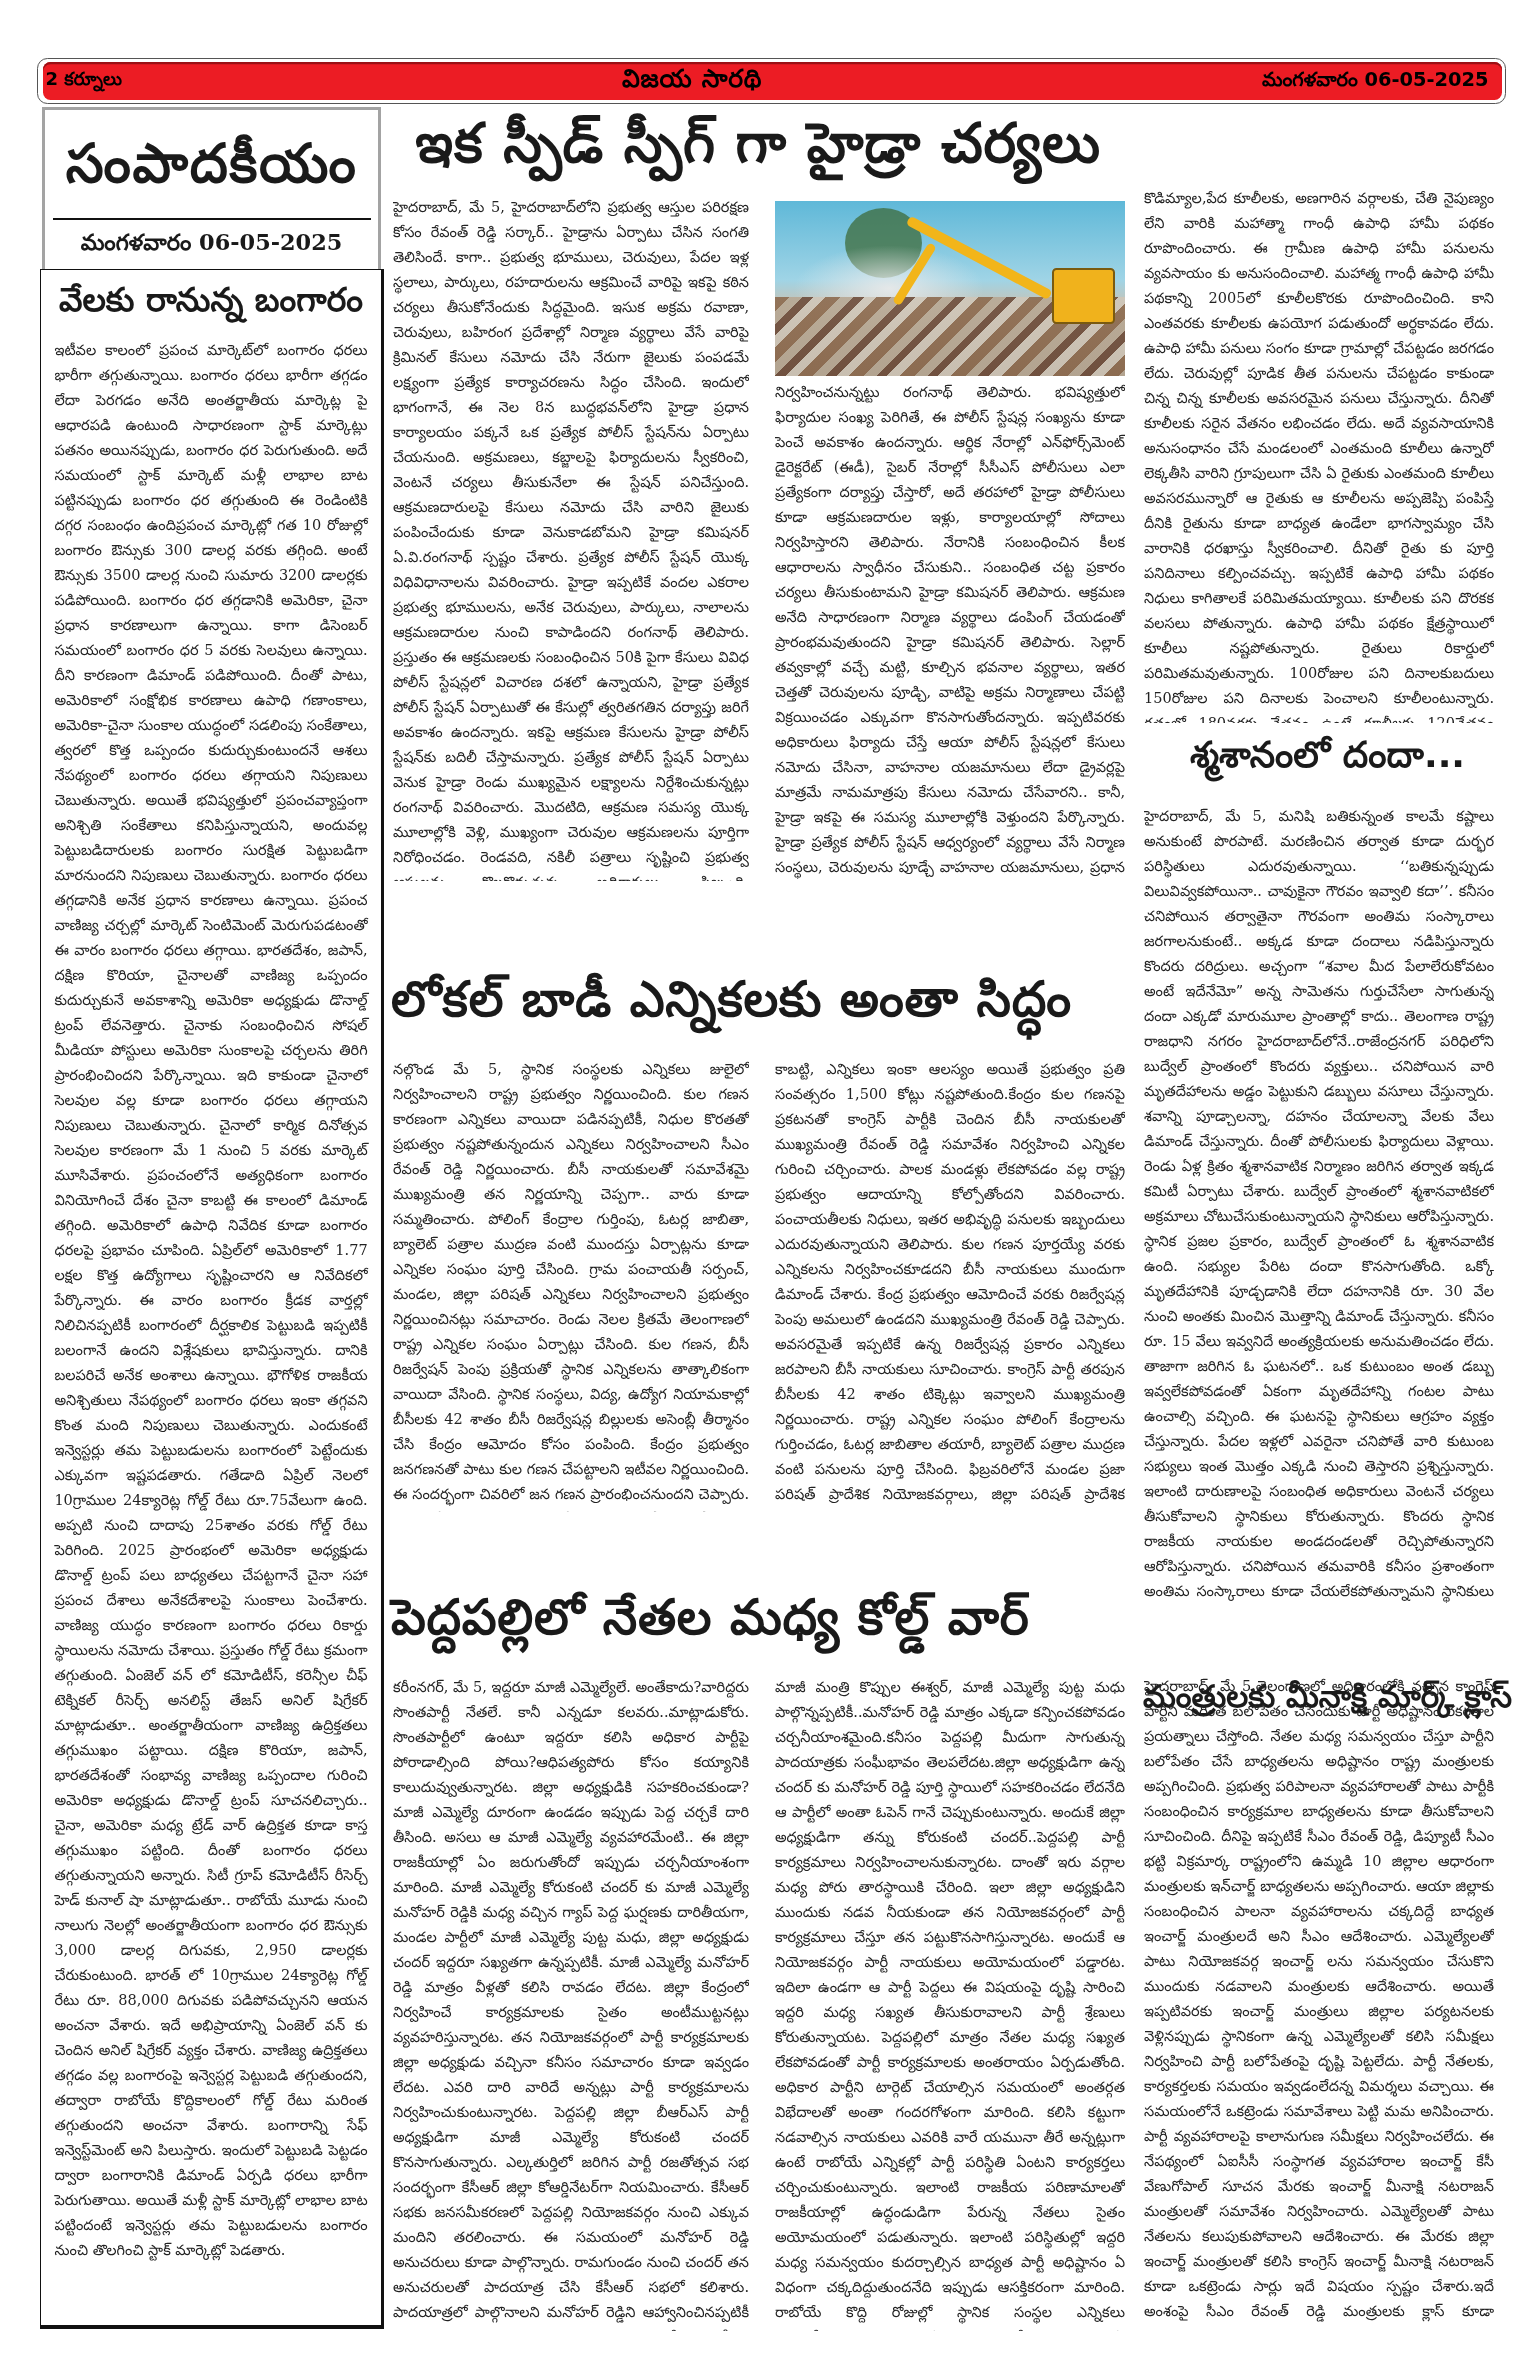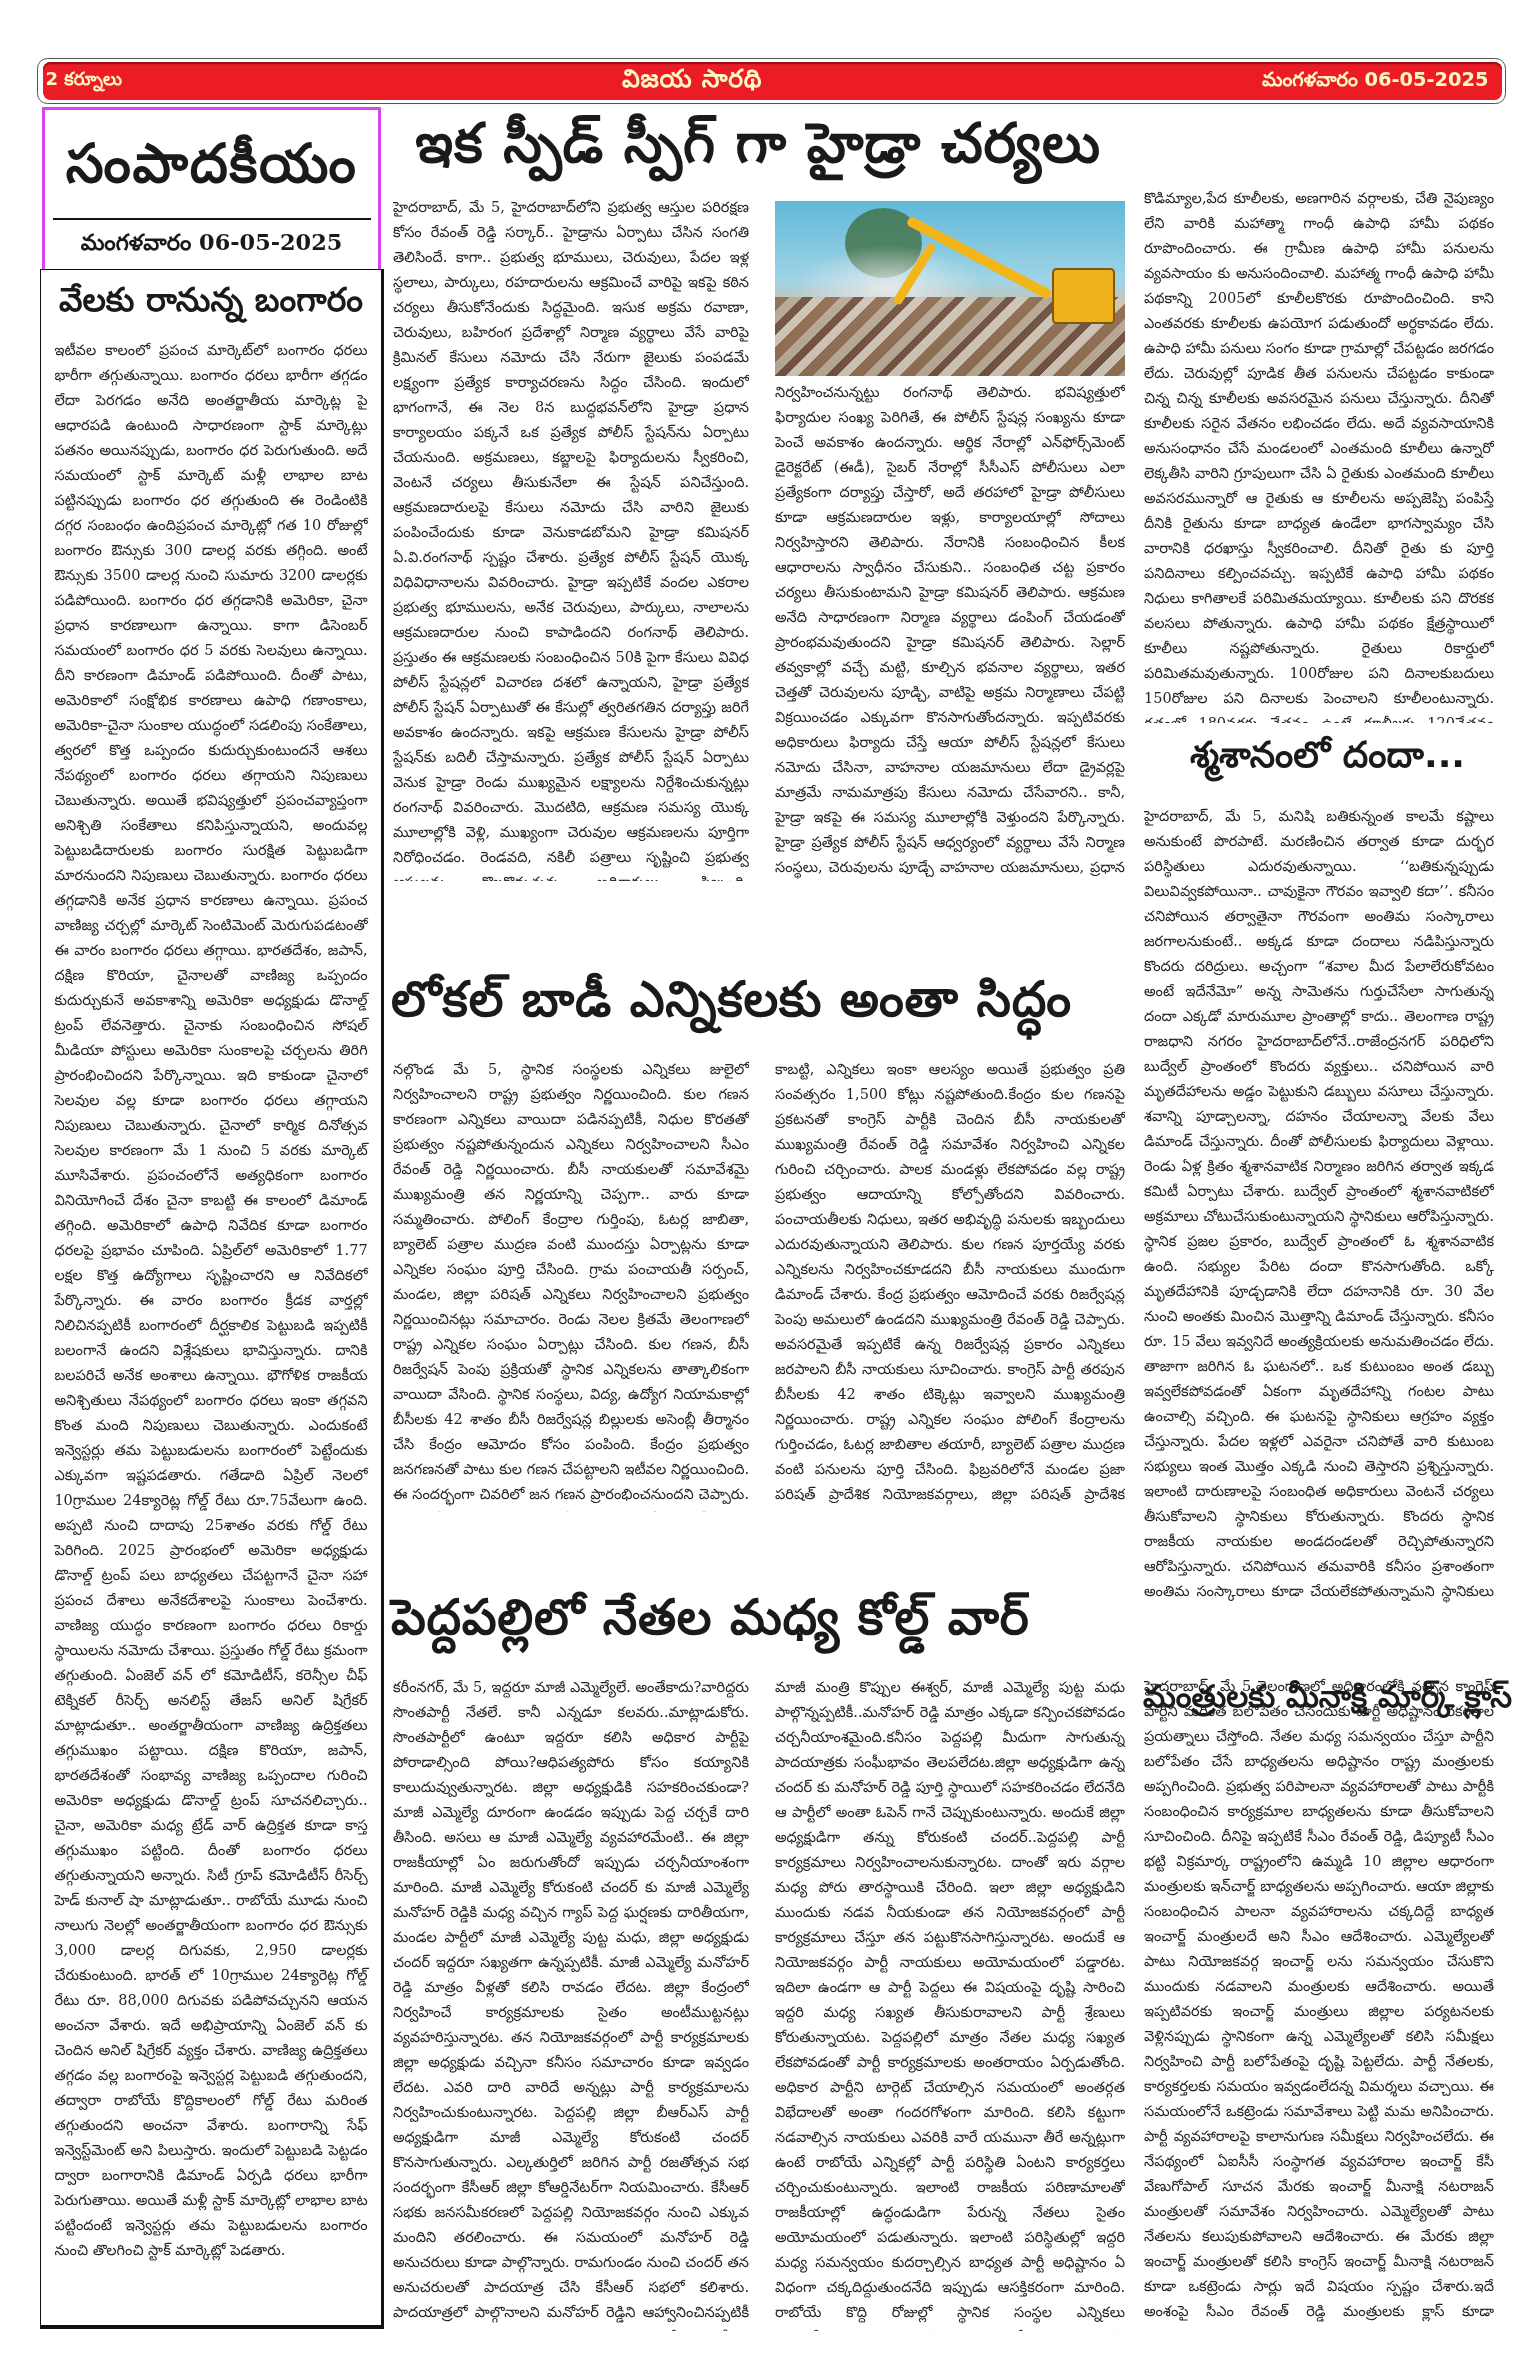--- a/index.html
+++ b/index.html
@@ -3,28 +3,28 @@
 <meta charset="utf-8">
 <style>
   * { box-sizing: border-box; margin: 0; padding: 0; }
   html, body { width: 1541px; height: 2377px; background: #ffffff; overflow: hidden; }
   body { position: relative; font-family: "DejaVu Serif", serif; color: #1a1a1a; }
 
   .banner-wrap { position: absolute; left: 37px; top: 58px; width: 1469px; height: 46px;
     border: 1.5px solid #555; border-radius: 10.4px; background: #fff; padding: 3px 3px 3px 4.5px; }
   .banner { width: 100%; height: 100%; background: #ec1c24; border-radius: 7.5px;
     display: flex; align-items: center; justify-content: space-between; padding: 0 13.4px 0 3px;
-    color: #fef9c3; box-shadow: inset 0 2.2px 0 #9b1015; }
+    color: #000000; box-shadow: inset 0 2.2px 0 #9b1015; }
   .banner .left { font-family: "DejaVu Sans", sans-serif; font-size: 18px; font-weight: bold; }
   .banner .center { font-family: "DejaVu Sans", sans-serif; font-size: 25px; font-weight: bold; letter-spacing: 0.7px; }
   .banner .right { font-family: "DejaVu Sans", sans-serif; font-size: 19.4px; font-weight: bold; }
 
   
   .ed-box { position: absolute; left: 42px; top: 107px; width: 339px; height: 166px;
-    border: 3px solid #d946ef; background: #fff; }
+    border: 3px solid #a3a3a3; background: #fff; }
   .ed-title { text-align: center; font-family: "DejaVu Serif", serif; font-size: 54px; font-weight: bold;
     margin-top: 21px; letter-spacing: 1.5px; }
   .ed-rule { position: absolute; left: 7.5px; right: 7.5px; top: 108px; height: 2.2px; background: #111; }
   .ed-date { position: absolute; left: 0; right: 0; top: 119px; text-align: center; font-size: 22.4px; font-weight: bold; }
 
   .gold-box { position: absolute; left: 40px; top: 269px; width: 344px; height: 2060px;
     border: 1.5px solid #111; border-right-width: 3.7px; border-bottom-width: 4.5px; background: #fff; padding: 0 13.4px; }
   .gold-title { text-align: center; font-family: "DejaVu Sans", sans-serif; font-size: 33px; font-weight: bold;
     margin: 10.4px 0 10.4px; }
   .body-text { font-family: "DejaVu Serif", serif; font-size: 14.5px; line-height: 25px; text-align: justify; color: #222; }

